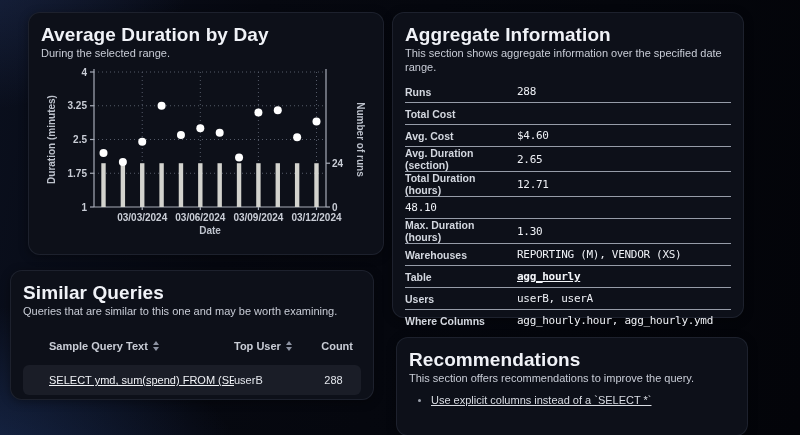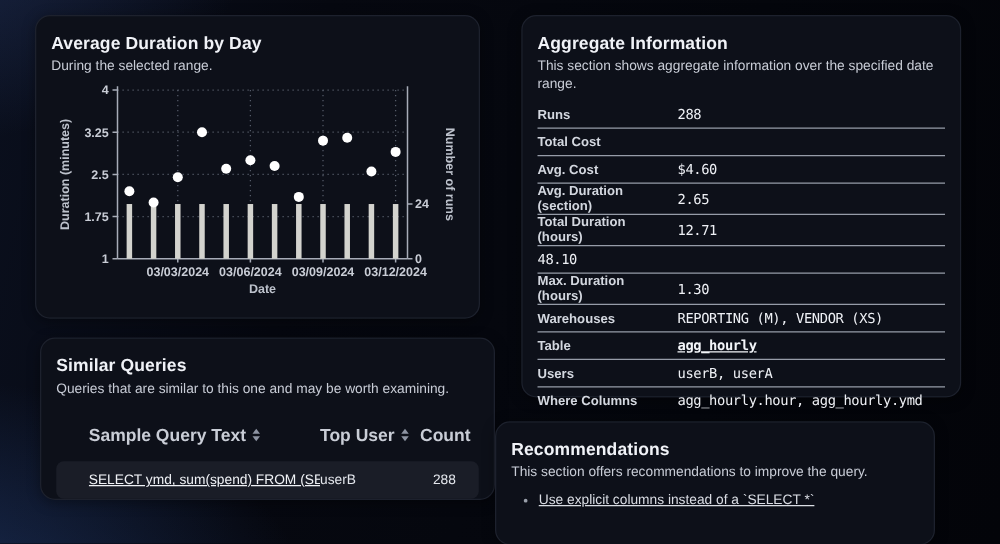--- a/index.html
+++ b/index.html
@@ -6,40 +6,40 @@
   body{width:800px;height:435px;overflow:hidden;font-family:"Liberation Sans","DejaVu Sans",sans-serif;}
   .page{position:relative;width:800px;height:435px;
     background:
       radial-gradient(520px 320px at -70px 500px, rgba(42,74,138,.55), transparent 62%),
       radial-gradient(430px 280px at -50px -50px, rgba(44,64,114,.48), transparent 58%),
       linear-gradient(100deg,#0a0f1d 0%,#060810 30%,#04060c 70%,#030409 100%);
   }
   .panel{position:absolute;box-sizing:border-box;background:#0d1019;border:1px solid rgba(140,152,184,.13);
     border-radius:12px;padding:12px;box-shadow:0 2px 10px rgba(0,0,0,.35);}
   #panel-chart{left:28px;top:12px;width:356px;height:243px;}
-  #panel-similar{left:32px;top:270px;width:364px;height:130px;}
-  #panel-aggregate{left:417px;top:12px;width:352px;height:306px;}
+  #panel-similar{left:10px;top:270px;width:364px;height:130px;}
+  #panel-aggregate{left:392px;top:12px;width:352px;height:306px;}
   #panel-reco{left:396px;top:337px;width:352px;height:99px;}
-  .panel h2{margin:0;font-size:14px;line-height:19px;font-weight:800;color:#f0f2f7;letter-spacing:.1px;}
+  .panel h2{margin:0;font-size:19px;line-height:19px;font-weight:800;color:#f0f2f7;letter-spacing:.1px;}
   .panel .subtitle{margin:2px 0 0 0;font-size:11px;line-height:14px;font-weight:400;color:#c8ccd6;}
   
   .chart-svg{display:block;margin-top:6px;}
   .tick{fill:#c9cdd6;font-size:10px;font-weight:700;font-family:"Liberation Sans","DejaVu Sans",sans-serif;}
   .axis-title{fill:#bdc2cc;font-size:10px;font-weight:700;font-family:"Liberation Sans","DejaVu Sans",sans-serif;}
   
   .agg-table{margin-top:7px;}
   .agg-row{display:grid;grid-template-columns:104px 1fr;gap:8px;align-items:center;min-height:21px;
     border-bottom:1px solid rgba(196,203,216,.75);}
   .agg-row:last-child{border-bottom:none;}
   .agg-label{text-align:left;font-size:10.5px;font-weight:600;color:#d3d7df;}
   .agg-value{font-family:"DejaVu Sans Mono","Liberation Mono",monospace;font-size:11px;color:#eef0f5;letter-spacing:-.3px;white-space:nowrap;}
   .tbl-link{text-decoration:underline;font-weight:700;cursor:pointer;color:#f3f5f9;}
   
   .sq-header{display:grid;grid-template-columns:185px 80px 1fr;align-items:center;margin-top:22px;
-    padding:0 8px 0 26px;font-size:14px;font-weight:700;color:#c9cdd6;}
+    padding:0 8px 0 26px;font-size:11px;font-weight:700;color:#c9cdd6;}
   .sq-header .hcell{display:flex;align-items:center;gap:5px;}
   .sq-header .h-count{justify-content:flex-end;}
   .sort{display:inline-flex;flex-direction:column;gap:2px;cursor:pointer;}
   .sort i{display:block;width:0;height:0;border-left:3.5px solid transparent;border-right:3.5px solid transparent;}
   .sort .up{border-bottom:4px solid #8d93a2;}
   .sort .dn{border-top:4px solid #8d93a2;}
   .sq-row{display:grid;grid-template-columns:185px 80px 1fr;align-items:center;height:30px;margin-top:13px;
     padding:0 8px 0 26px;background:#1a1d27;border-radius:6px;cursor:pointer;}
   .sq-query{font-size:11px;font-weight:500;color:#f0f2f6;text-decoration:underline;white-space:nowrap;overflow:hidden;}
   .sq-user{font-size:11px;color:#e3e6ec;}

